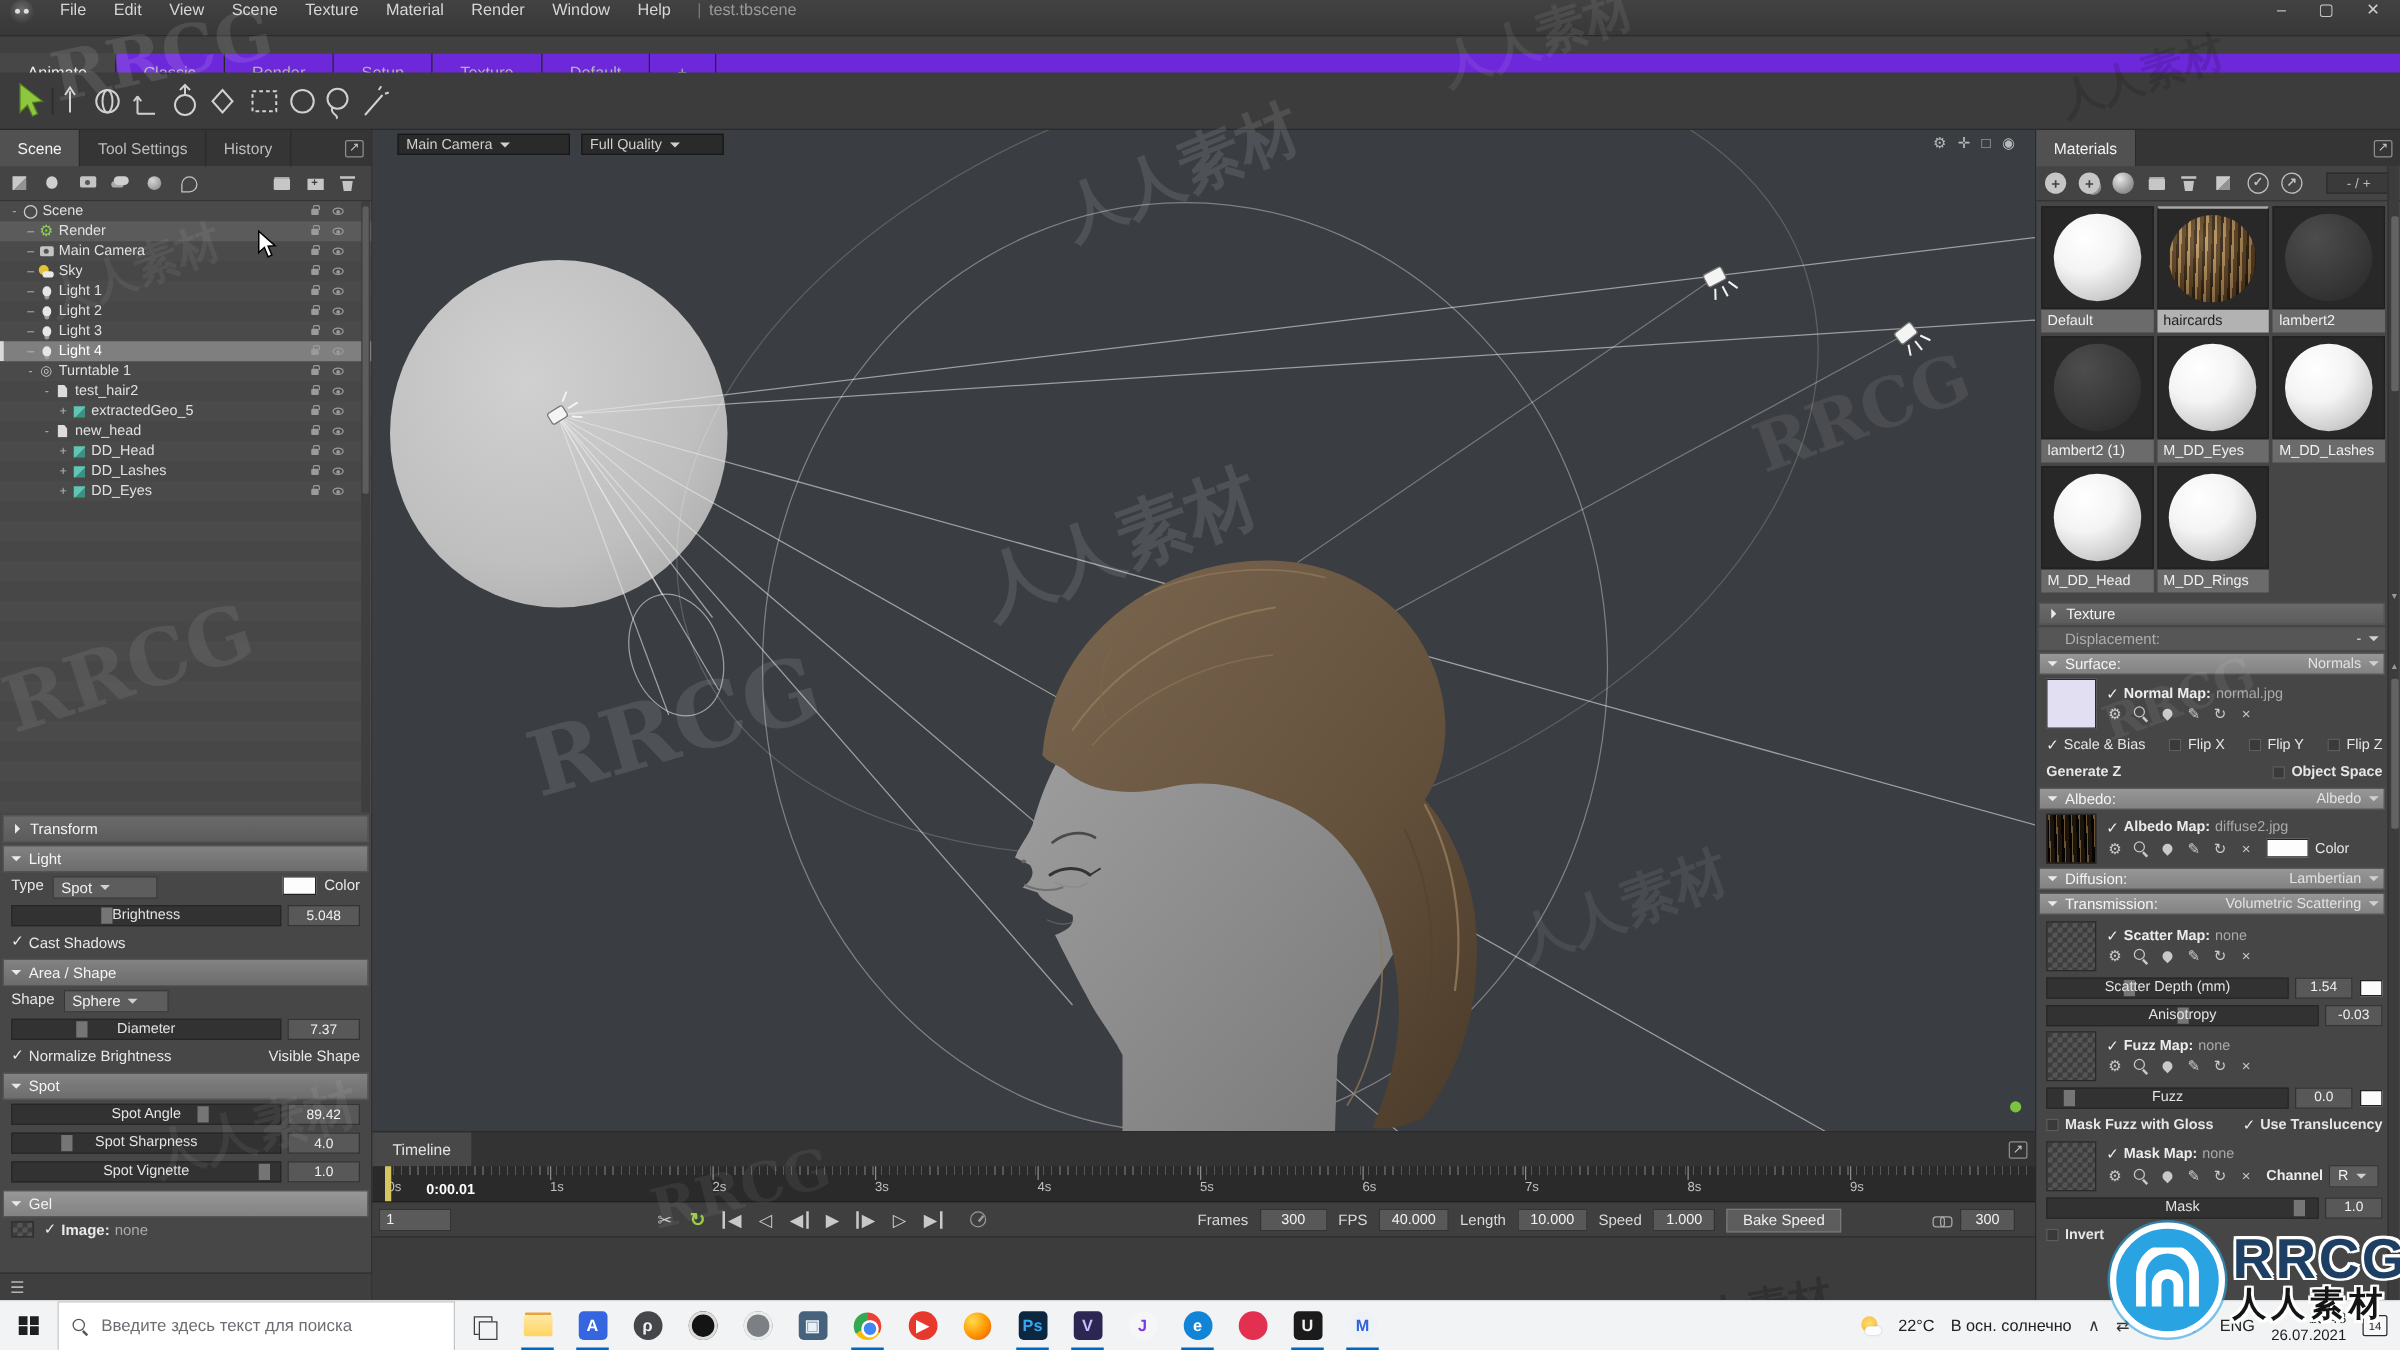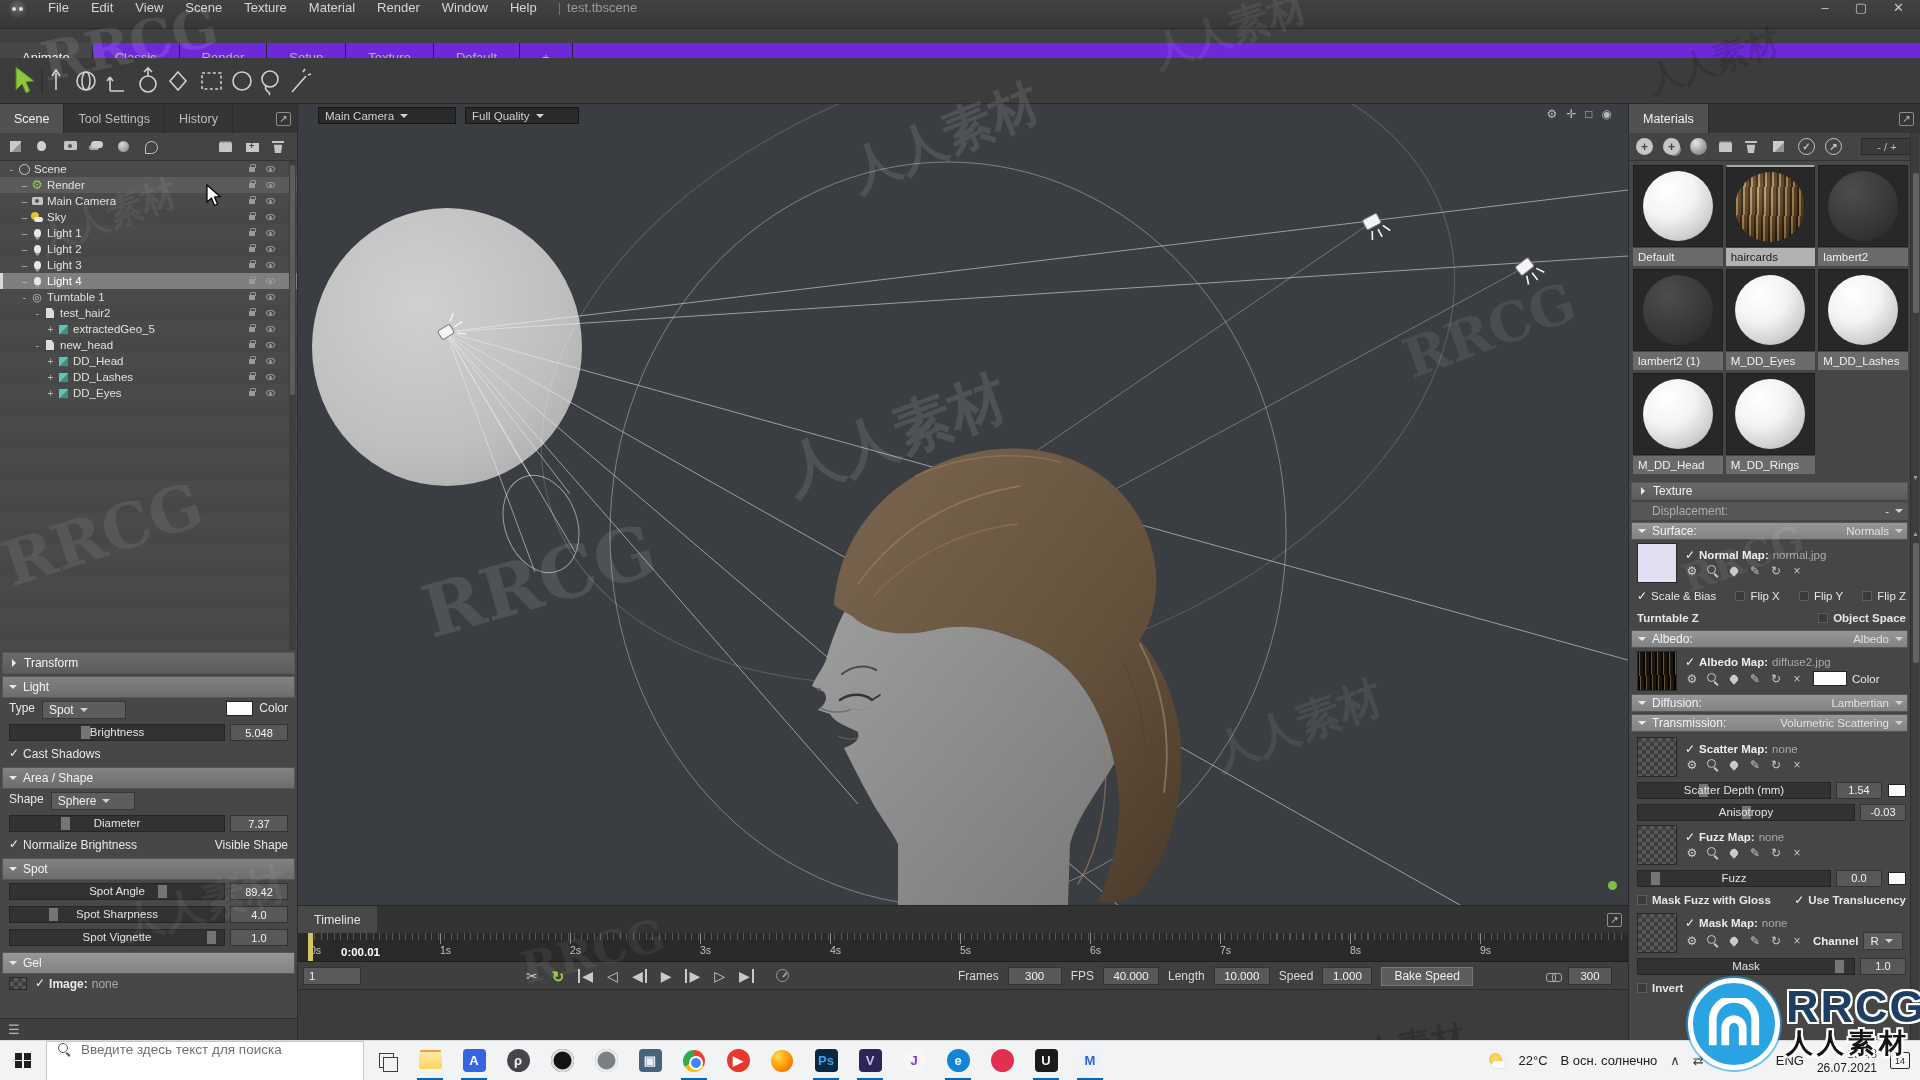--- a/index.html
+++ b/index.html
@@ -189,21 +189,21 @@
   .linkic::before,.linkic::after{content:"";position:absolute;width:8px;height:7px;border:1.7px solid #aaa;border-radius:3px;top:2px;}
   .linkic::before{left:0;}.linkic::after{left:6px;}
   #tl-filler{height:50px;background:#3c3c3c;}
 
   
   #taskbar{position:absolute;left:0;top:1040px;width:1920px;height:40px;background:#f1f3f4;border-top:1px solid #d9d9d9;
     display:flex;align-items:center;z-index:40;}
   #startbtn{width:46px;height:40px;display:flex;align-items:center;justify-content:center;}
   .winlogo{display:grid;grid-template-columns:7px 7px;grid-template-rows:7px 7px;gap:1.5px;}
   .winlogo i{background:#1f1f1f;}
-  #searchbox{width:318px;height:40px;background:#fff;border:1px solid #c6c6c6;display:flex;padding:0 10px;gap:10px;}
+  #searchbox{width:318px;height:40px;background:#fff;border:1px solid #c6c6c6;display:flex;align-items:center;padding:0 10px;gap:10px;}
   #searchbox .ph{color:#6b6f73;font-size:13.5px;}
   .magsm{width:14px;height:14px;position:relative;flex:none;}
   .magsm::before{content:"";position:absolute;left:1px;top:1px;width:8px;height:8px;border:1.6px solid #555;border-radius:50%;}
   .magsm::after{content:"";position:absolute;left:10px;top:10px;width:5px;height:2px;background:#555;transform:rotate(45deg);transform-origin:left top;}
   #taskview{width:44px;height:40px;display:flex;align-items:center;justify-content:center;}
   .tvic{width:15px;height:15px;border:1.6px solid #3e3e3e;position:relative;background:#f1f3f4;}
   .tvic::after{content:"";position:absolute;left:3px;top:3px;width:13px;height:13px;border:1.6px solid #3e3e3e;background:#f1f3f4;}
   .appslot{width:44px;height:40px;display:flex;align-items:center;justify-content:center;position:relative;}
   .appslot.ul::after{content:"";position:absolute;bottom:0;left:9px;right:9px;height:3px;background:#0067c0;}
   .appic{width:23px;height:23px;border-radius:4px;display:flex;align-items:center;justify-content:center;font-weight:bold;font-size:13px;}
@@ -766,21 +766,21 @@
           <span class="chkbox"></span>
           <span>Flip X</span>
         <span class="spacer"></span>
           <span class="chkbox"></span>
           <span>Flip Y</span>
         <span class="spacer"></span>
           <span class="chkbox"></span>
           <span>Flip Z</span>
       </div>
       <div class="mrow">
-        <b>Turntable Z</b>
+        <b>Generate Z</b>
         <span class="spacer"></span>
           <span class="chkbox"></span>
         <b>Object Space</b>
       </div>
       <div class="hdr bright">
           <i class="tri"></i>
           <span>Albedo:</span>
         <span class="hval">
             <span>Albedo</span>
             <i class="dtri"></i>

